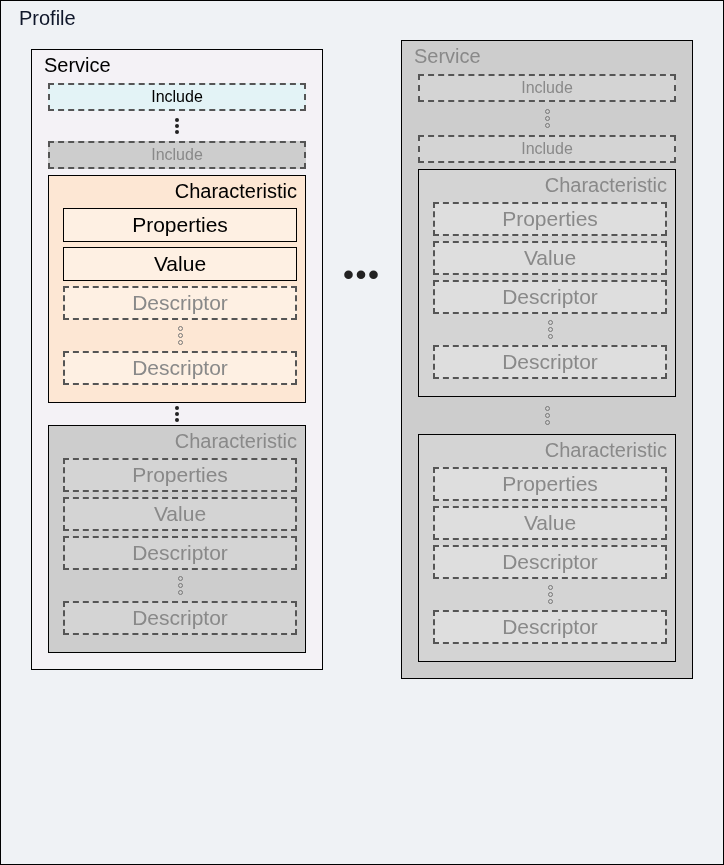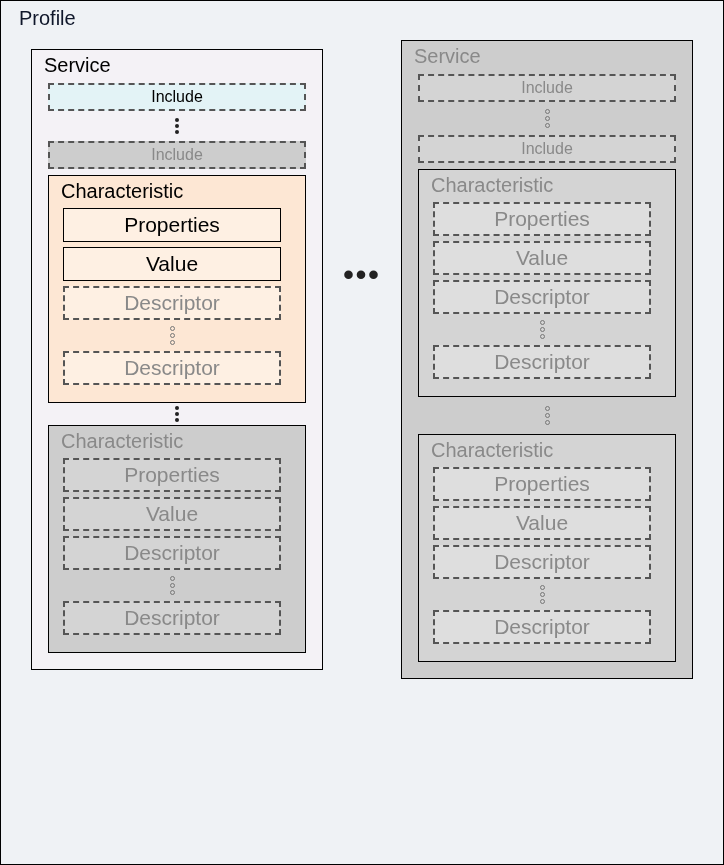--- a/index.html
+++ b/index.html
@@ -82,22 +82,23 @@
   .vdots span {
     width: 4px; height: 4px; background:#222; border-radius:50%;
     margin:1px 0;
   }
   .vcircles span {
     width:5px; height:5px; border:1px solid #777; border-radius:50%;
     margin:1px 0;
   }
   .char-box {
     border: 1px solid #000;
-    padding: 4px 24px 12px 14px;
+    padding: 4px 8px 12px 14px;
     margin-top: 0;
+    text-align: right;
   }
   .char-title {
     font-size: 20px;
     margin: 0 0 4px -2px;
   }
   .inner-item {
     height: 34px;
     display:flex;
     align-items:center;
     justify-content:center;

